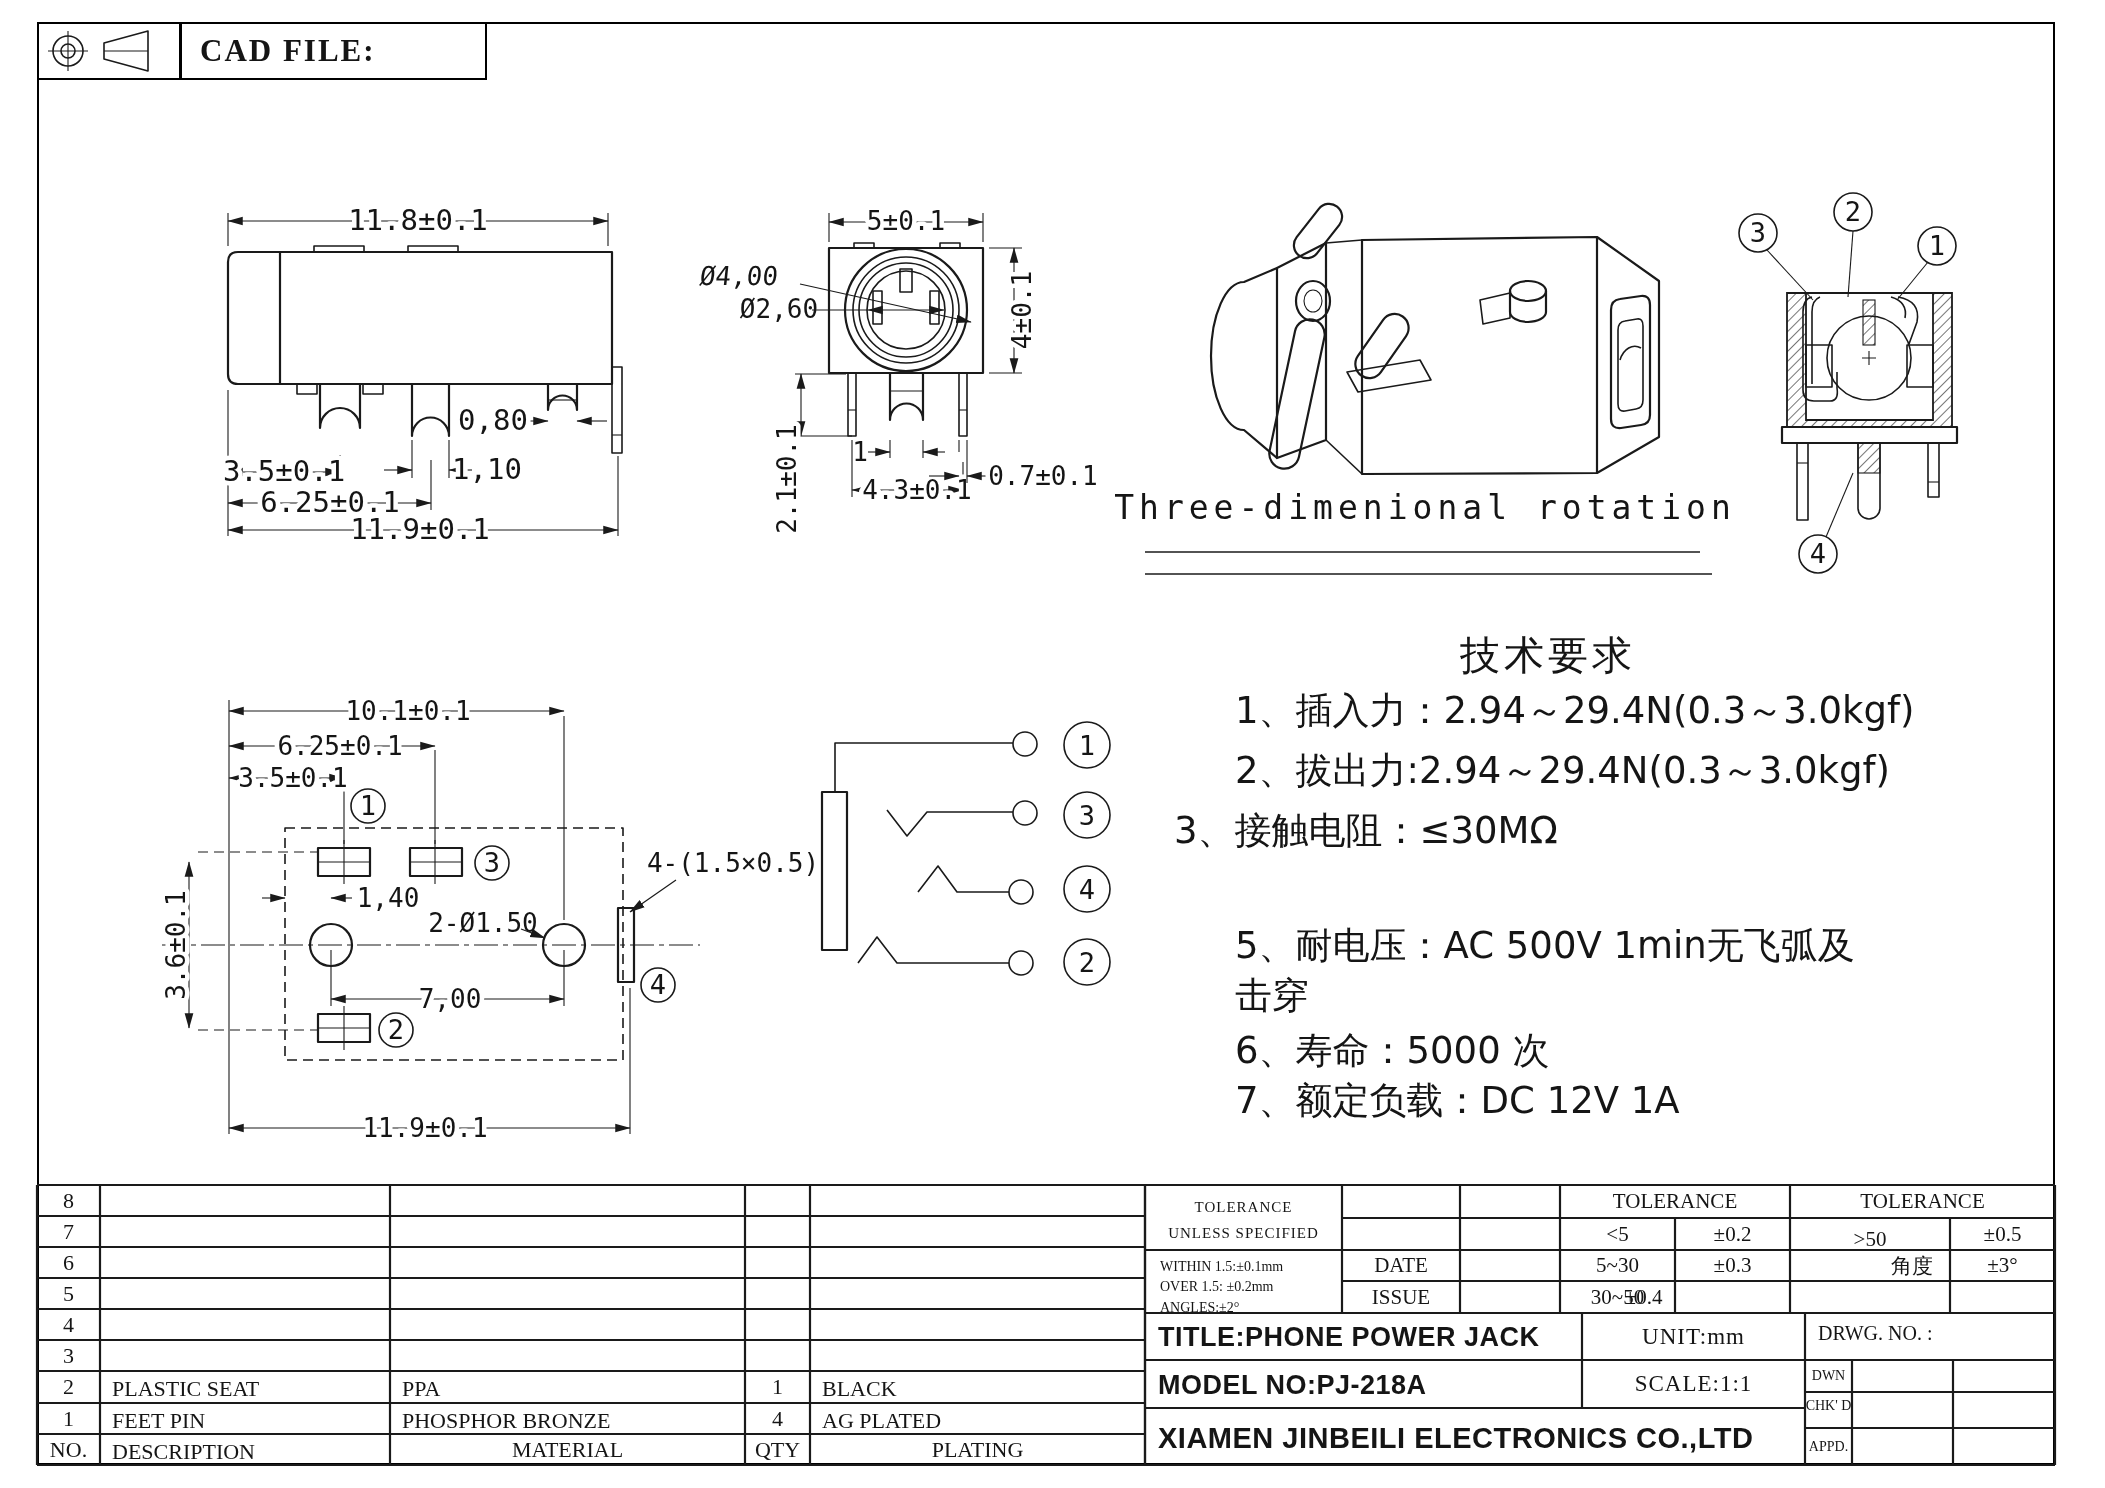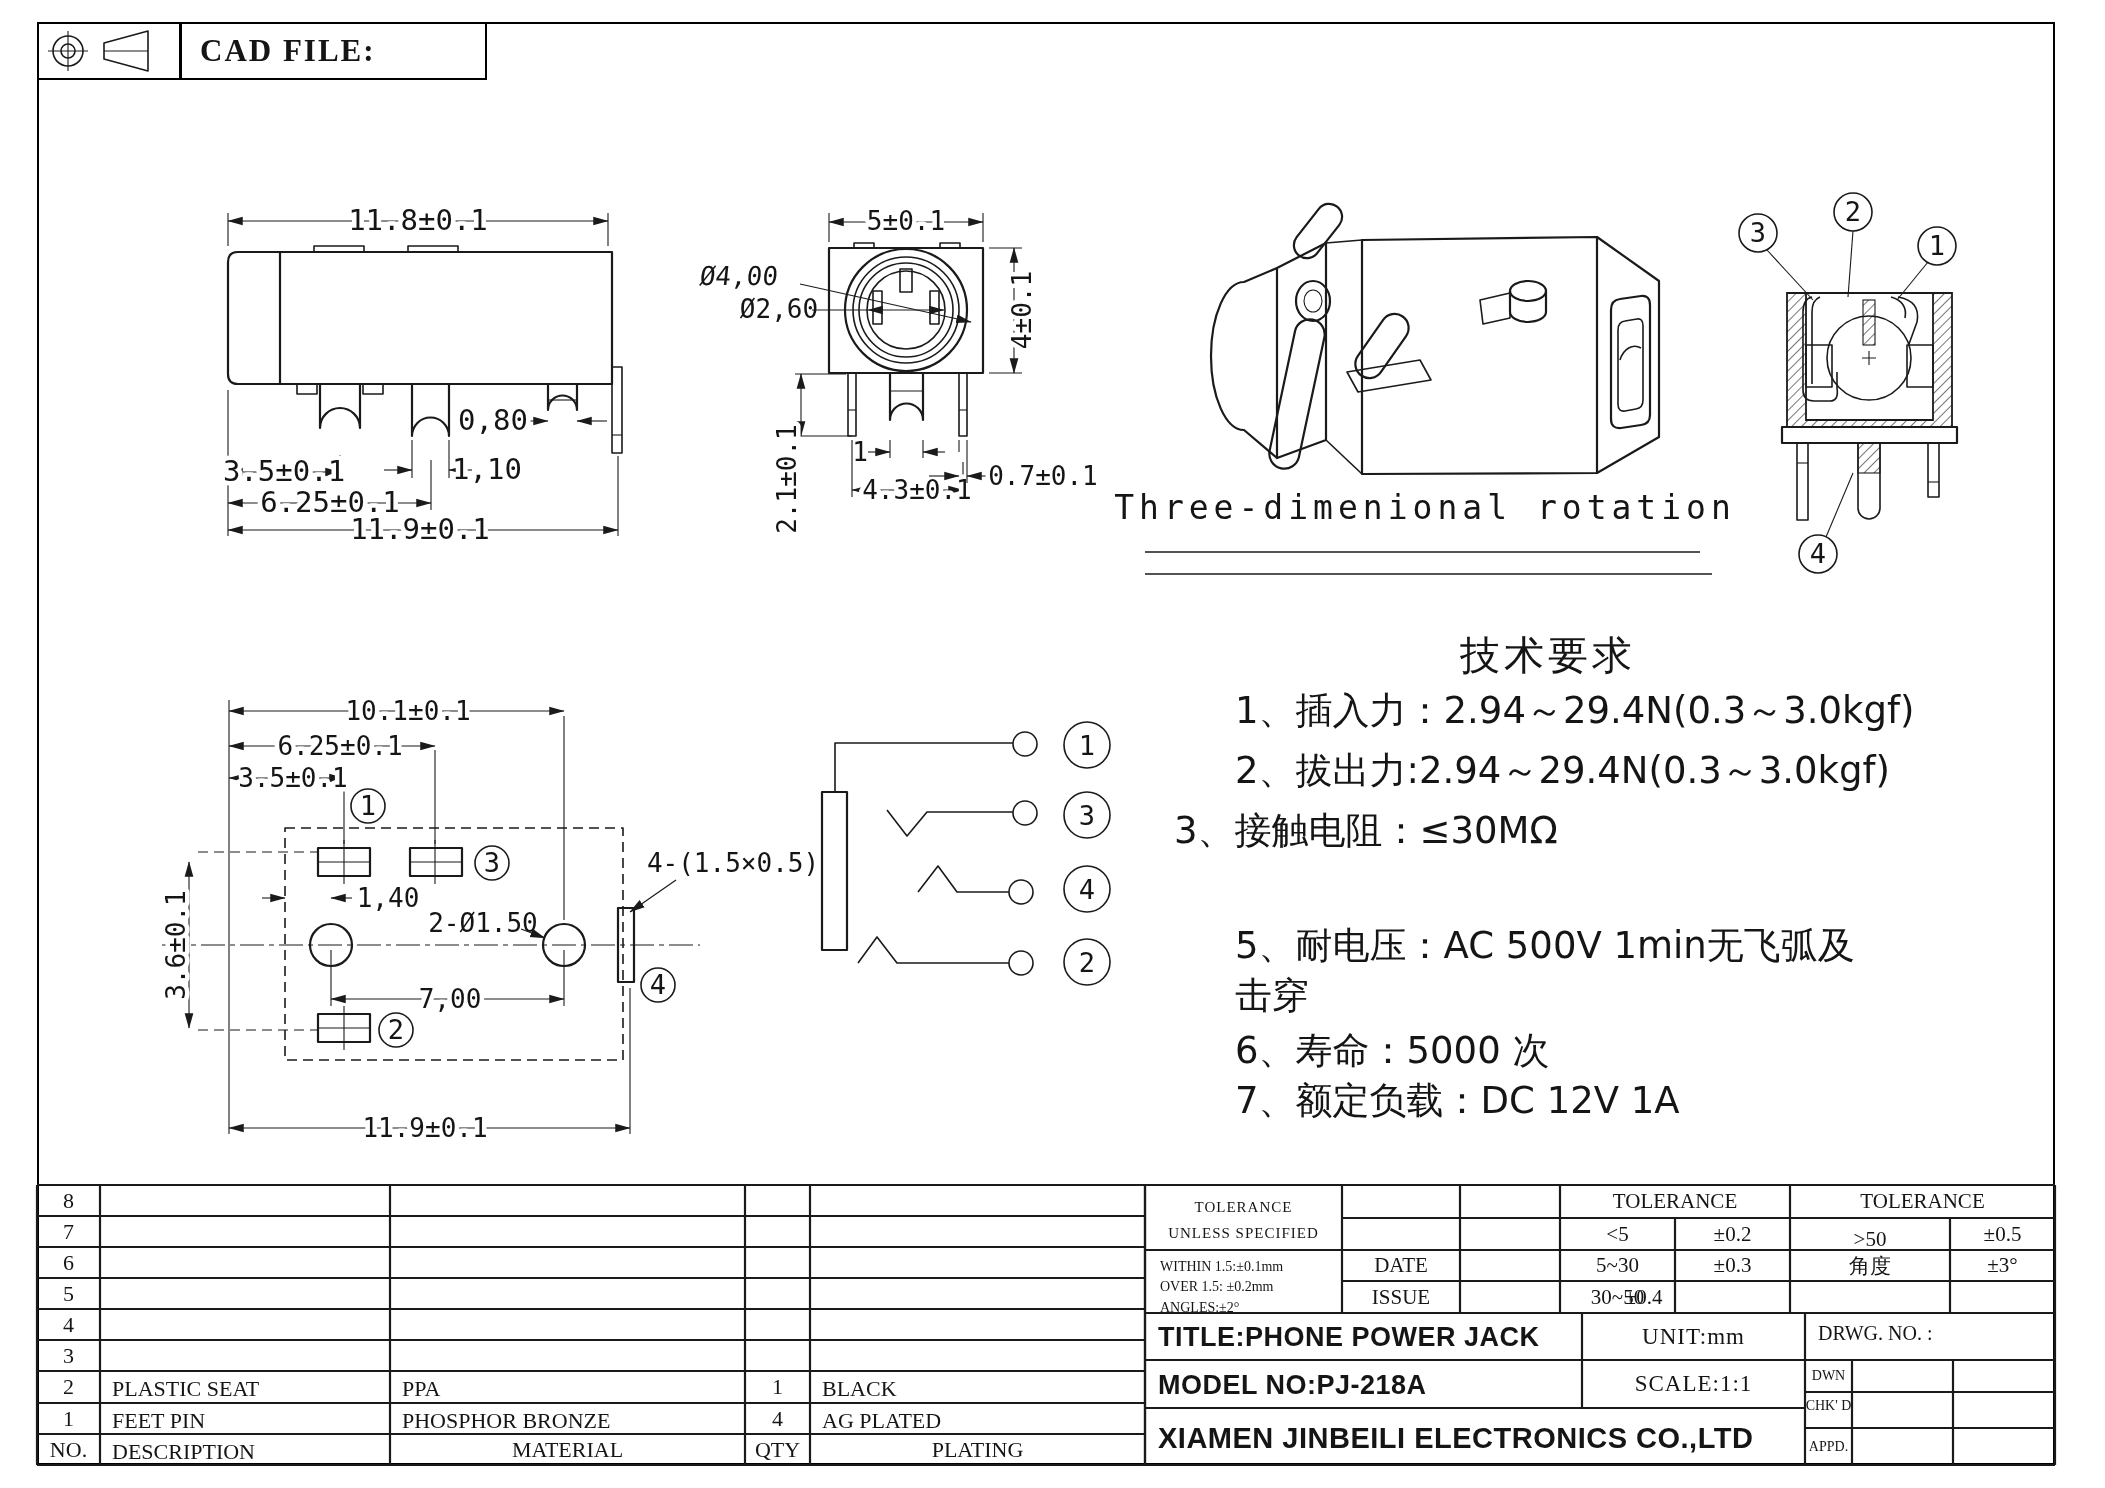--- a/index.html
+++ b/index.html
@@ -403,21 +403,21 @@
   <div class="t ser21 flexc" style="left:1560px;top:1185px;width:230px;height:33px;">TOLERANCE</div>
   <div class="t ser21 flexc" style="left:1560px;top:1218px;width:115px;height:32px;">&lt;5</div>
   <div class="t ser21 flexc" style="left:1675px;top:1218px;width:115px;height:32px;">±0.2</div>
   <div class="t ser21 flexc" style="left:1560px;top:1250px;width:115px;height:31px;">5~30</div>
   <div class="t ser21 flexc" style="left:1675px;top:1250px;width:115px;height:31px;">±0.3</div>
   <div class="t ser21 flexc" style="left:1560px;top:1281px;width:115px;height:32px;">30~50</div>
   <div class="t ser21 flexc" style="left:1592px;top:1281px;width:103px;height:32px;">±0.4</div>
   <div class="t ser21 flexc" style="left:1790px;top:1185px;width:265px;height:33px;">TOLERANCE</div>
   <div class="t ser21 flexc" style="left:1790px;top:1218px;width:160px;height:43px;">&gt;50</div>
   <div class="t ser21 flexc" style="left:1950px;top:1218px;width:105px;height:32px;">±0.5</div>
-  <div class="t ser21 flexc" style="left:1790px;top:1250px;width:160px;height:31px;">角度</div>
+  <div class="t ser21 flexc" style="left:1832px;top:1250px;width:160px;height:31px;">角度</div>
   <div class="t ser21 flexc" style="left:1950px;top:1250px;width:105px;height:31px;">±3°</div>
 
   <div class="t sans27" style="left:1158px;top:1322px;">TITLE:PHONE POWER JACK</div>
   <div class="t ser24 flexc" style="left:1582px;top:1313px;width:223px;height:47px;border-radius:18px;">UNIT:mm</div>
   <div class="t ser20" style="left:1818px;top:1322px;">DRWG. NO. :</div>
   <div class="t sans27" style="left:1158px;top:1370px;">MODEL NO:PJ-218A</div>
   <div class="t ser24 flexc" style="left:1582px;top:1360px;width:223px;height:48px;">SCALE:1:1</div>
   <div class="t sans28" style="left:1158px;top:1422px;">XIAMEN JINBEILI ELECTRONICS CO.,LTD</div>
   <div class="t ser14 flexc" style="left:1805px;top:1360px;width:47px;height:32px;">DWN</div>
   <div class="t ser14 flexc" style="left:1805px;top:1392px;width:47px;height:28px;">CHK' D</div>

